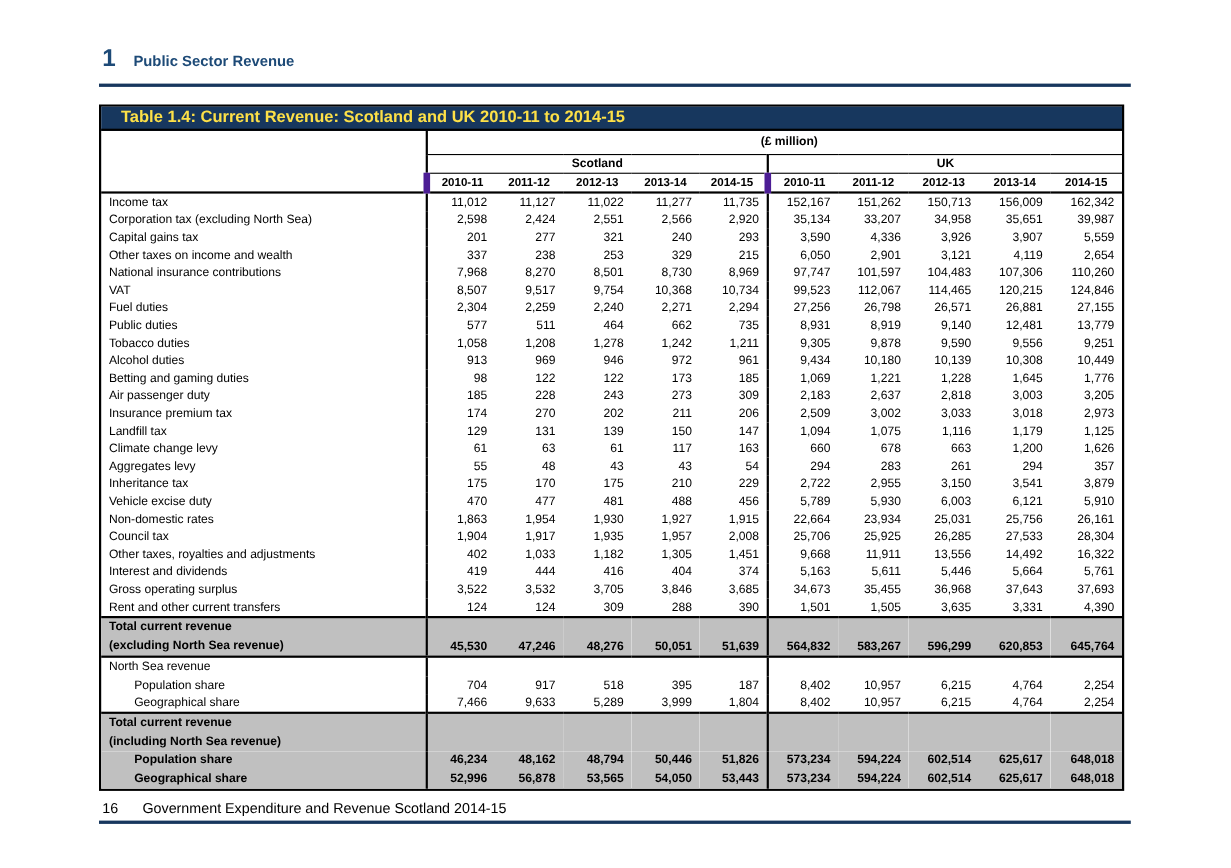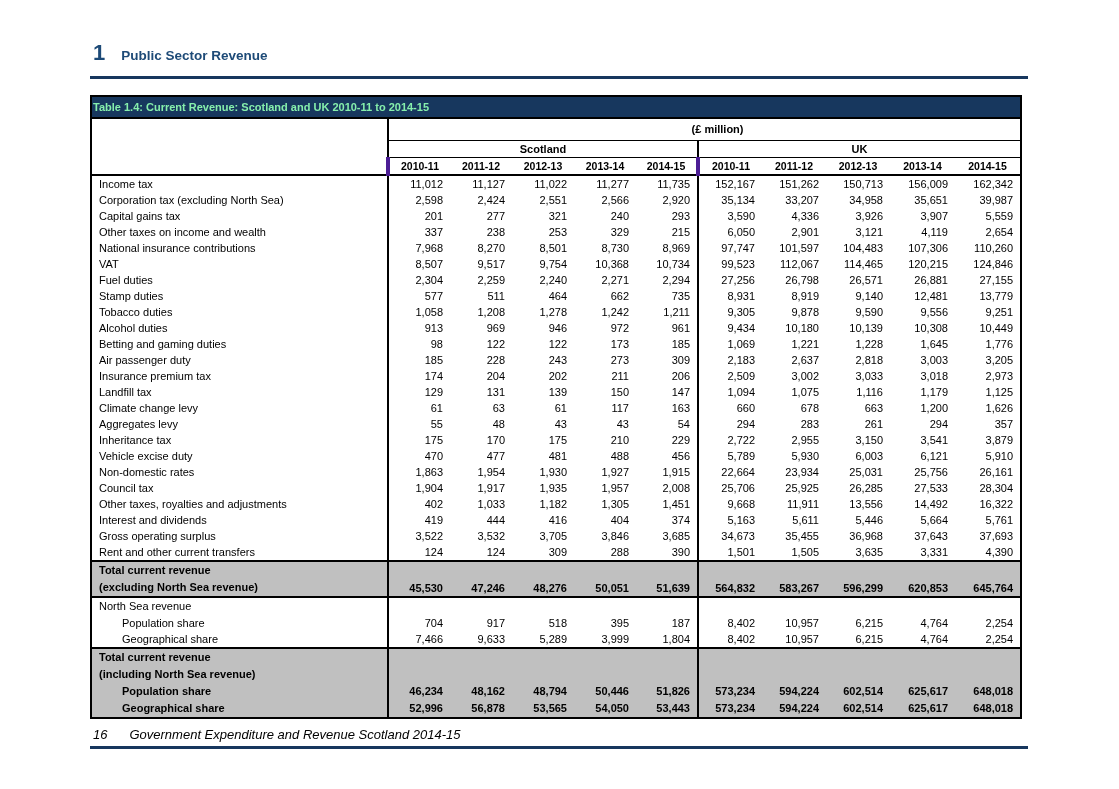--- a/index.html
+++ b/index.html
@@ -12,35 +12,35 @@
   .chapter { position:absolute; left:93px; top:40px; display:flex; align-items:baseline; gap:16px; color:#1d4a77; }
   .chapter-num { font-size:22px; font-weight:bold; }
   .chapter-title { font-size:13.5px; font-weight:bold; }
   .rule { position:absolute; left:90px; width:938px; height:3px; background:#17375e; }
   .rule-top { top:76px; }
   .rule-bottom { top:746px; }
 
   
   .table-wrap { position:absolute; left:90px; top:95px; width:932px; border:2px solid #000; background:#fff; }
   .title-bar {
-    background:#17375e; color:#86efac; font-weight:bold; font-size:11px;
-    height:22px; line-height:20px; padding-left:1px; border-bottom:2px solid #000;
+    background:#17375e; color:#fde047; font-weight:bold; font-size:15px;
+    height:22px; line-height:20px; padding-left:18px; border-bottom:2px solid #000;
   }
   table { border-collapse:collapse; width:100%; table-layout:fixed; }
   th, td { padding:0; font-size:11px; white-space:nowrap; overflow:hidden; }
   th { font-weight:bold; }
   .c-label  { width:296px; }
   .c-scot   { width:62px; }
   .c-uk     { width:64px; }
   .c-uk-w   { width:65px; }
 
   th.unit  { height:21px; border-bottom:1px solid #000; border-left:2px solid #000; text-align:center;padding-left:26px; }
   th.group { height:17px; border-bottom:1px solid #000; border-left:2px solid #000; text-align:center; }
   th.year  { height:18px; border-bottom:2px solid #000; text-align:center; font-size:10.5px; }
-  th.year.sep { border-left:4px solid #4c1d95;margin-top:43px; }
+  th.year.sep { border-left:6px solid #4c1d95;margin-top:43px; }
   td.labelhead { border-bottom:2px solid #000; }
 
   td.label { text-align:left; padding-left:7px; }
   td.num   { text-align:right; padding-right:7px; }
   td.sep   { border-left:2px solid #000; }
 
   tr.data td    { height:16px; line-height:16px; }
   tr.section td { height:17px; line-height:17px; }
   tr.indent td  { height:16px; line-height:16px; }
   tr.indent td.label { padding-left:30px; }
@@ -56,21 +56,21 @@
   tr.totalhead td {
     background:#c0c0c0; font-weight:bold; height:34px;
     border-top:2px solid #000; vertical-align:top;
   }
   tr.totalhead td .l { line-height:17px; }
 
   tr.totalrow td { background:#c0c0c0; font-weight:bold; height:17px; line-height:17px; }
   tr.totalrow td.label { padding-left:30px; }
 
   
-  .footer { position:absolute; left:93px; top:727px; display:flex; gap:22px; font-size:13px; color:#000;font-style:italic; }
+  .footer { position:absolute; left:93px; top:727px; display:flex; gap:22px; font-size:13px; color:#000; }
 </style>
 </head>
 <body>
 
 <div class="chapter">
   <span class="chapter-num">1</span>
   <span class="chapter-title">Public Sector Revenue</span>
 </div>
 <div class="rule rule-top"></div>
 
@@ -198,21 +198,21 @@
           <td class="num">2,240</td>
           <td class="num">2,271</td>
           <td class="num">2,294</td>
           <td class="num sep">27,256</td>
           <td class="num">26,798</td>
           <td class="num">26,571</td>
           <td class="num">26,881</td>
           <td class="num">27,155</td>
         </tr>
         <tr class="data">
-          <td class="label">Stamp duties</td>
+          <td class="label">Public duties</td>
           <td class="num sep">577</td>
           <td class="num">511</td>
           <td class="num">464</td>
           <td class="num">662</td>
           <td class="num">735</td>
           <td class="num sep">8,931</td>
           <td class="num">8,919</td>
           <td class="num">9,140</td>
           <td class="num">12,481</td>
           <td class="num">13,779</td>
@@ -265,21 +265,21 @@
           <td class="num">309</td>
           <td class="num sep">2,183</td>
           <td class="num">2,637</td>
           <td class="num">2,818</td>
           <td class="num">3,003</td>
           <td class="num">3,205</td>
         </tr>
         <tr class="data">
           <td class="label">Insurance premium tax</td>
           <td class="num sep">174</td>
-          <td class="num">204</td>
+          <td class="num">270</td>
           <td class="num">202</td>
           <td class="num">211</td>
           <td class="num">206</td>
           <td class="num sep">2,509</td>
           <td class="num">3,002</td>
           <td class="num">3,033</td>
           <td class="num">3,018</td>
           <td class="num">2,973</td>
         </tr>
         <tr class="data">

